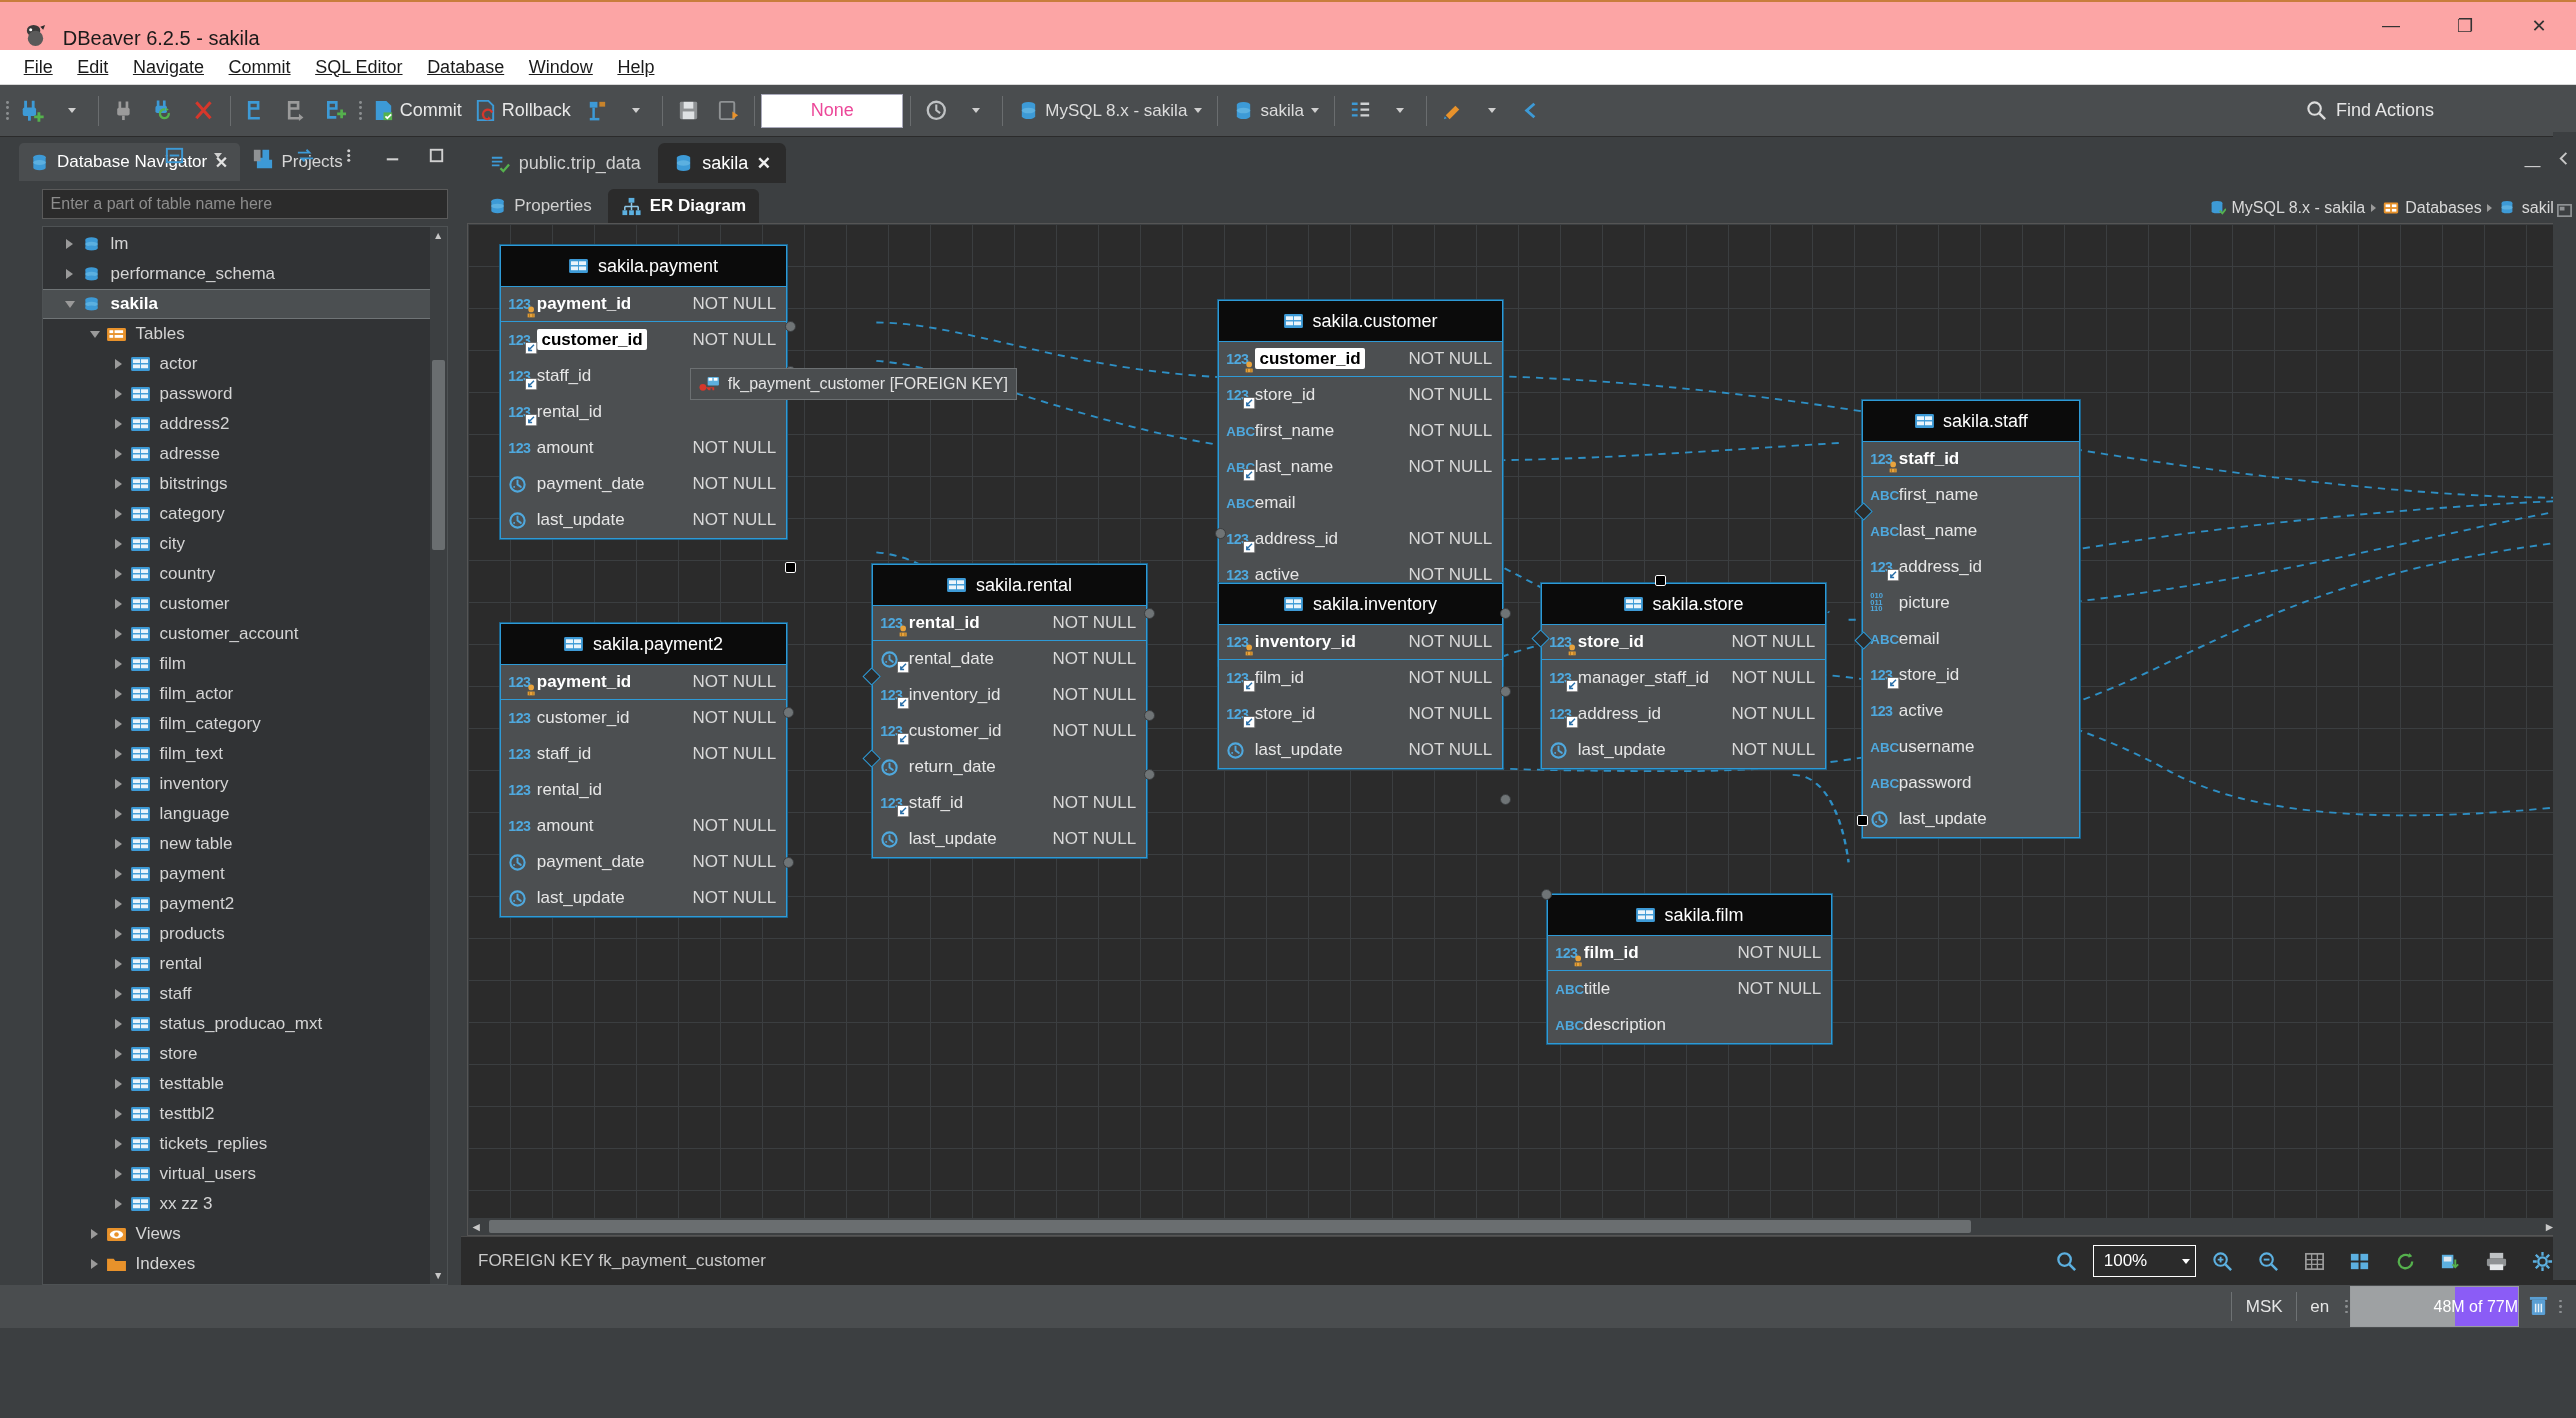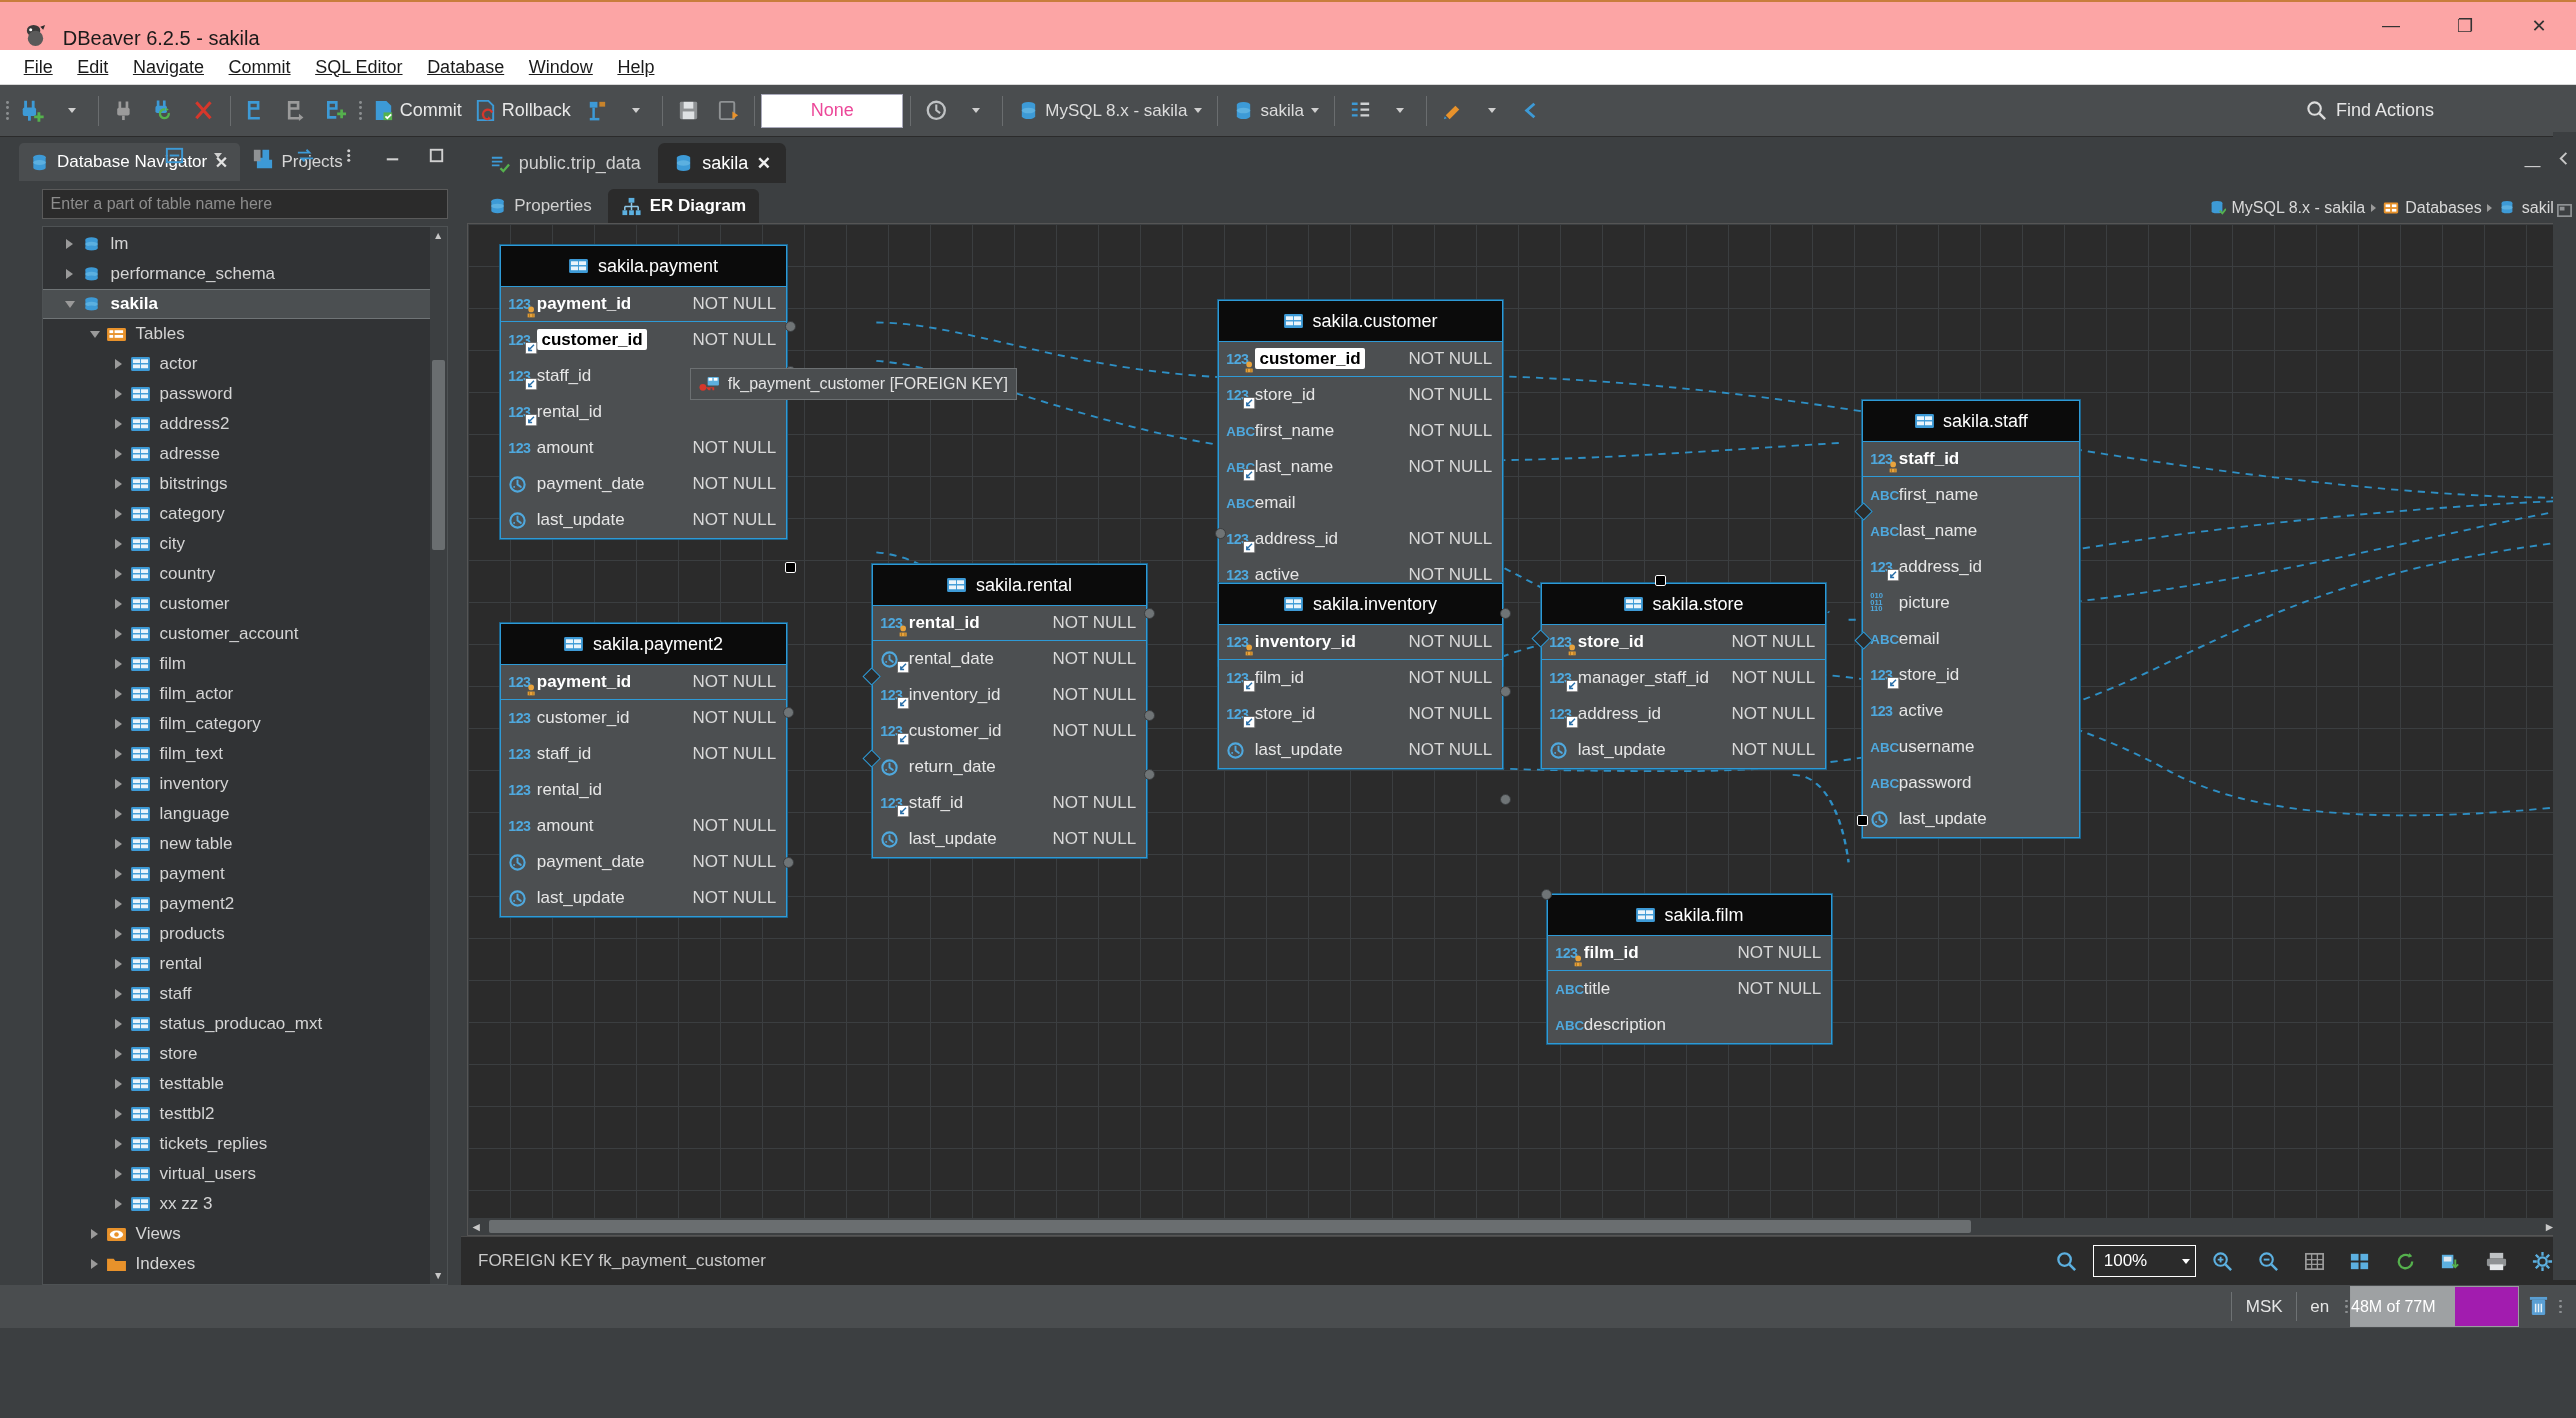--- a/index.html
+++ b/index.html
@@ -150,22 +150,22 @@
     border-top:0.9px solid #4a4a4a; }
   .statustext { color:#c9c9c9; font-size:17px; padding-left:17px; flex:1; }
   .zoomctl { display:flex; align-items:center; gap:7.6px; padding-right:15px; }
   .zoomcombo { width:103px; height:32px; background:#2b2b2b; border:1.9px solid #ffffff;
     color:#ffffff; font-size:17px; display:flex; align-items:center; padding-left:9.5px; }
   .zcaret { margin-left:auto; margin-right:5.7px; width:0;height:0;
     border-left:4.7px solid transparent;border-right:4.7px solid transparent;border-top:5.7px solid #fff; }
   .statusbar { height:43px; background:#4a4d4f; display:flex; align-items:center; }
   .sb-seg { display:flex; align-items:center; height:28.5px; padding:0 13.3px; color:#e6e6e6;
     font-size:17px; border-left:0.9px solid #6e7274; }
-  .memwrap { width:169px; height:41px; background:#a21caf; border:0.9px solid #9a9d9f;
-    position:relative; display:flex; align-items:center; justify-content:flex-start;
+  .memwrap { width:169px; height:41px; background:#8b5cf6; border:0.9px solid #9a9d9f;
+    position:relative; display:flex; align-items:center; justify-content:flex-end;
     color:#ffffff; font-size:16px; }
   .memfill { position:absolute; left:0; top:0; bottom:0; background:#9ea1a3; }
   .memtext { position:relative; z-index:2; }
 
   svg { display:block; }
 </style>
 </head>
 <body>
 
 <div class="titlebar">

